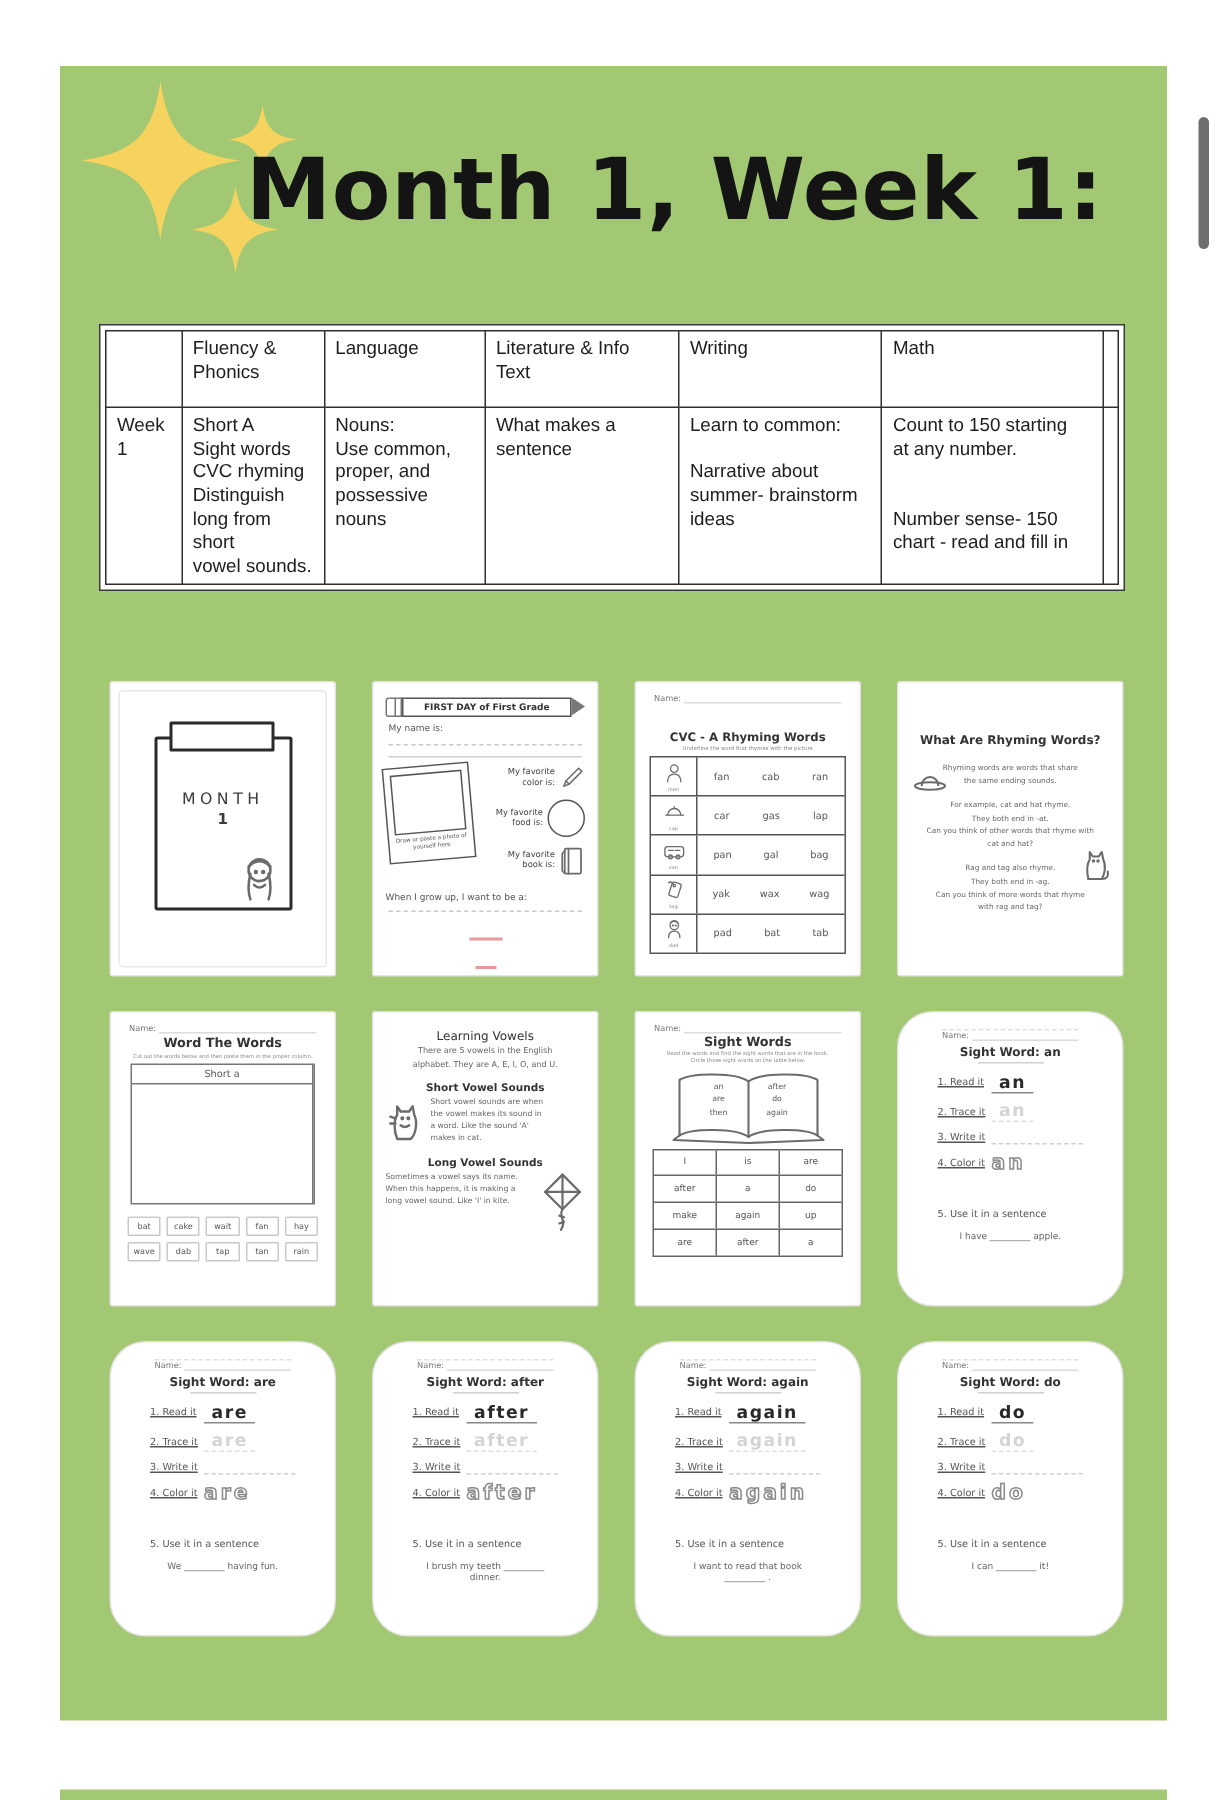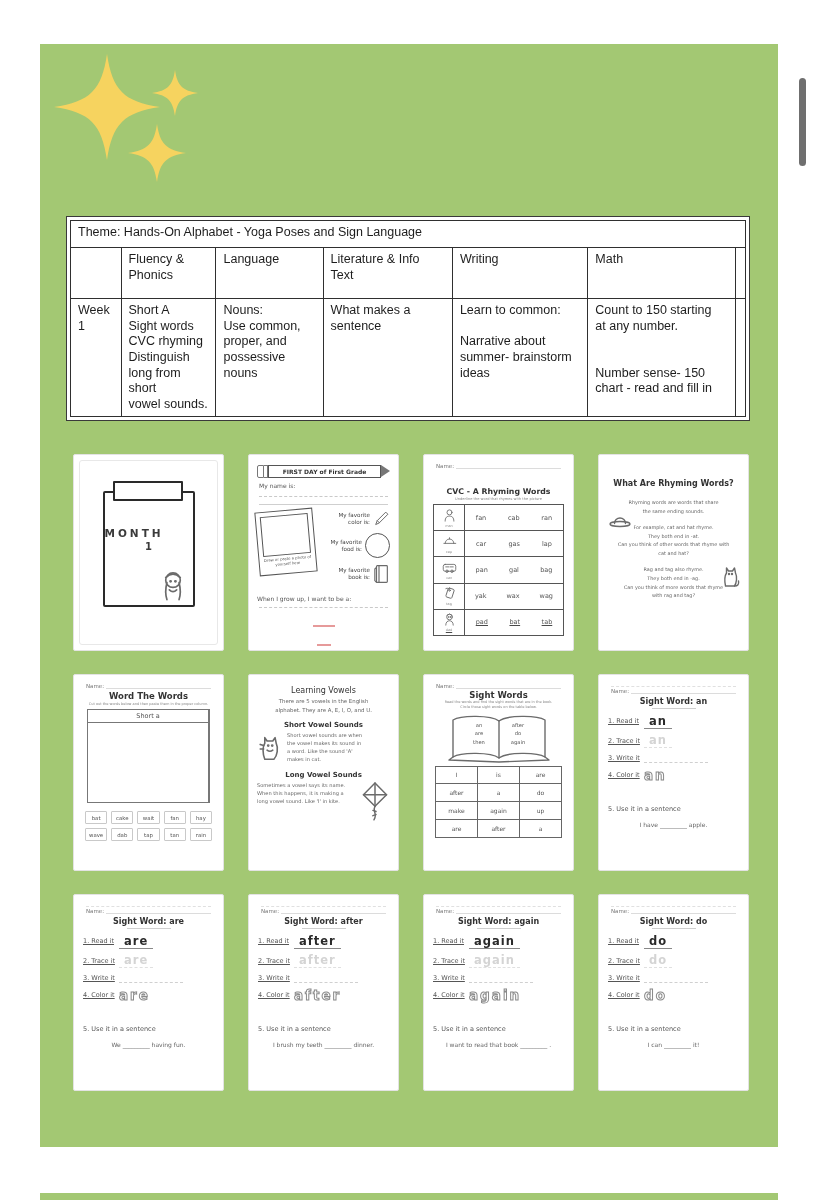--- a/index.html
+++ b/index.html
@@ -41,22 +41,22 @@
   .ws-dashtop{border-top:1px dashed #e0e0e0;margin:5px 3px 1px;}
   .ws-name{display:flex;align-items:flex-end;gap:2px;font-size:5.5px;color:#777;
            padding:0 3px;margin-bottom:1px;}
   .ws-name .rule{flex:1;border-bottom:1px solid #dcdcdc;}
 
   
   .month-folder{width:88px;height:112px;border:2px solid #2a2a2a;border-radius:2px;
                 margin:36px auto 0;position:relative;background:#fff;}
   .month-tab{position:absolute;top:-12px;left:8px;width:66px;height:16px;border:2px solid #2a2a2a;
              background:#fff;border-radius:1px;}
-  .month-label{margin-top:34px;text-align:left;font-size:10.5px;letter-spacing:3px;
-               font-weight:700;color:#3a3a3a;}
+  .month-label{margin-top:34px;text-align:center;font-size:10.5px;letter-spacing:3px;
+               font-weight:400;color:#3a3a3a;}
   .month-num{text-align:center;font-size:10px;font-weight:600;color:#3a3a3a;margin-top:2px;}
   .month-girl{position:absolute;bottom:3px;right:5px;width:30px;height:34px;}
 
   
   .fd{padding:9px 8px;}
   .fd-banner{display:flex;align-items:stretch;height:13px;margin:1px 0 4px;}
   .fd-eraser{width:5px;border:1px solid #777;border-radius:2px 0 0 2px;}
   .fd-eraser2{width:3px;border:1px solid #777;border-left:none;}
   .fd-body{flex:1;border:1px solid #555;display:flex;align-items:center;justify-content:center;
            font-size:6px;font-weight:bold;color:#333;}
@@ -77,30 +77,30 @@
   .fd-grow{font-size:6px;margin-top:5px;color:#555;}
   .fd-logo{width:30px;margin:5px auto 0;text-align:center;}
   .fd-logo i{display:inline-block;width:22px;height:2px;background:#e69a9a;margin:1px 0;}
 
   
   .cvc{padding:8px 9px;}
   .cvc-title{font-size:7.8px;font-weight:bold;color:#333;text-align:center;margin-top:18px;}
   .cvc-sub{font-size:3.6px;text-align:center;color:#888;margin:1px 0 3px;}
   .cvc-table{border:1.2px solid #555;}
   .cvc-row{display:flex;border-bottom:1.2px solid #555;height:25.2px;}
-  .cvc-row:last-child{border-bottom:none;text-decoration:underline;}
+  .cvc-row:last-child{border-bottom:none;}
   .cvc-pic{width:30px;border-right:1.2px solid #555;display:flex;flex-direction:column;
            align-items:center;justify-content:center;gap:1px;}
   .cvc-pic svg{width:15px;height:15px;}
   .cvc-pic .lbl{font-size:3.4px;color:#888;}
   .cvc-words{flex:1;display:flex;align-items:center;justify-content:space-around;
              font-size:6.5px;color:#555;}
 
   
-  .ri{padding:18px 8px;}
+  .ri{padding:28px 8px;}
   .ri-title{font-size:8px;font-weight:bold;color:#333;text-align:center;margin:6px 0 10px;}
   .ri-p{font-size:4.9px;text-align:center;line-height:1.75;color:#666;white-space:pre-line;margin-bottom:8px;}
   .ri-hat{position:absolute;left:9px;top:58px;width:24px;height:15px;}
   .ri-cat{position:absolute;right:7px;top:110px;width:21px;height:26px;}
 
   
   .sw{padding:8px 9px;}
   .sw-title{font-size:8.5px;font-weight:bold;color:#333;text-align:center;margin-top:2px;}
   .sw-sub{font-size:3.5px;text-align:center;color:#888;margin:1px 0 3px;}
   .sw-box{border:1px solid #777;height:92px;display:flex;margin:0 4px;}
@@ -133,21 +133,21 @@
   .sg-bleft{left:16px;}
   .sg-bright{right:16px;}
   .sg-table{border:1.2px solid #666;margin:0 2px;}
   .sg-trow{display:flex;border-bottom:1.2px solid #666;height:16.8px;}
   .sg-trow:last-child{border-bottom:none;}
   .sg-cell{flex:1;border-right:1.2px solid #666;display:flex;align-items:center;justify-content:center;
            font-size:6px;color:#555;}
   .sg-cell:last-child{border-right:none;}
 
   
-  .sc{padding:6px 9px;}
+  .sc{padding:6px 26px;border-radius:24px;}
   .sc-title{font-size:8px;font-weight:bold;color:#333;text-align:center;margin:3px 0 2px;}
   .sc-wline{width:44px;border-bottom:1px solid #cfcfcf;margin:0 auto 1px;}
   .sc-row{display:flex;align-items:center;margin:4.5px 0;font-size:6.5px;color:#555;}
   .sc-step{width:36px;flex:none;text-decoration:underline;}
   .sc-read{font-size:11.5px;font-weight:bold;color:#2a2a2a;letter-spacing:1px;
            border-bottom:1.2px solid #888;padding:0 5px;}
   .sc-trace{font-size:11.5px;font-weight:bold;color:#d4d4d4;letter-spacing:1px;
             border-bottom:1px dashed #e0e0e0;padding:0 5px;}
   .sc-write{width:64px;border-bottom:1px dashed #d0d0d0;height:9px;}
   .sc-color{font-size:13.5px;font-weight:bold;letter-spacing:2px;color:#ffffff;
@@ -170,36 +170,34 @@
   <span class="sparkle sp-s1">
     <svg viewBox="0 0 100 100">
         <path fill="#f6d35f" d="M50 0 C55 34 66 45 100 50 C66 55 55 66 50 100 C45 66 34 55 0 50 C34 45 45 34 50 0 Z"></path>
       </svg>
   </span>
   <span class="sparkle sp-s2">
     <svg viewBox="0 0 100 100">
         <path fill="#f6d35f" d="M50 0 C55 34 66 45 100 50 C66 55 55 66 50 100 C45 66 34 55 0 50 C34 45 45 34 50 0 Z"></path>
       </svg>
   </span>
+  <div class="page-title">Month 1, Week 1:</div>
 
   <div class="planner-wrap">
     <table class="planner">
       <colgroup>
         <col style="width:50px">
           <col style="width:94px">
           <col style="width:106px">
         <col style="width:128px">
           <col style="width:134px">
           <col style="width:146px">
           <col style="width:10px">
       </colgroup>
       <tbody>
-          <tr>
-        <td class="theme-cell" colspan="7">Theme: Hands-On Alphabet - Yoga Poses and Sign Language</td>
-      </tr>
       <tr class="head-row">
         <td></td>
         <td class="pre">Fluency &amp;
 Phonics</td>
         <td>Language</td>
         <td>Literature &amp; Info Text</td>
         <td>Writing</td>
         <td>Math</td>
         <td></td>
       </tr>

